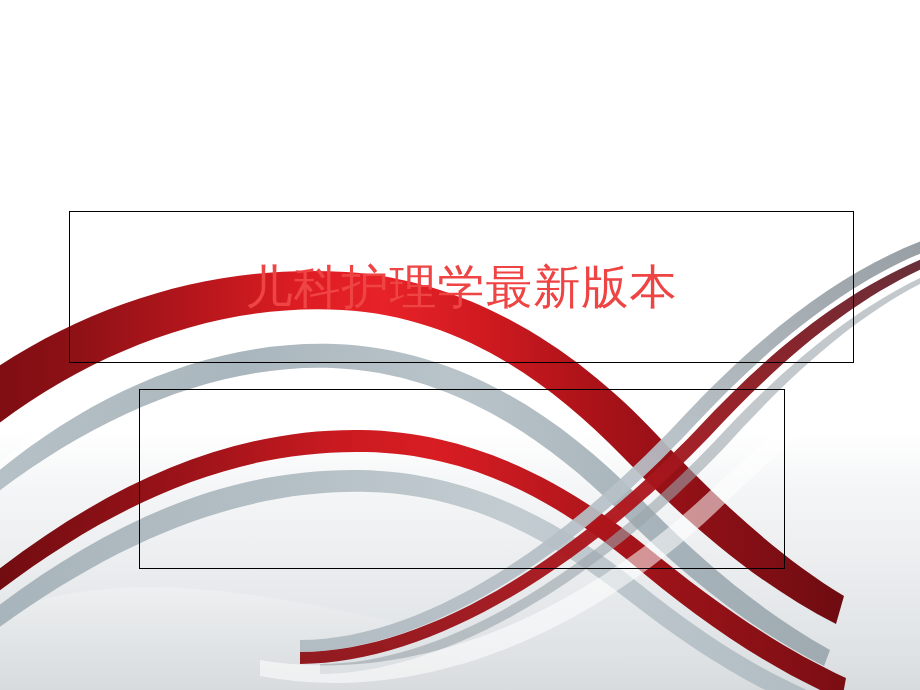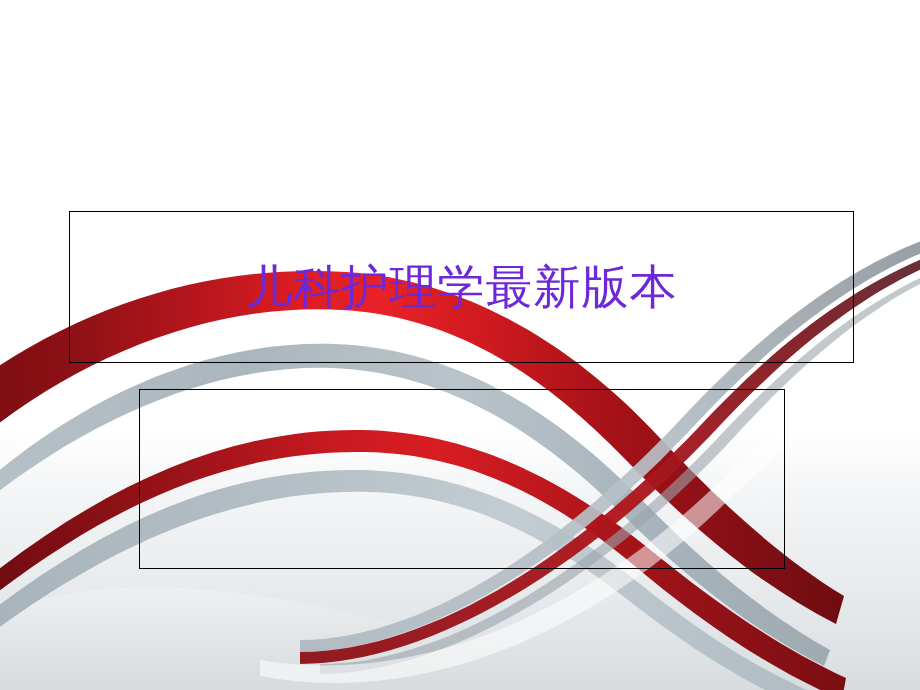--- a/index.html
+++ b/index.html
@@ -66,21 +66,21 @@
     height: 180px;
     display: flex;
     align-items: flex-start;
     justify-content: center;
   }
   .title-text {
     font-family: "Liberation Serif", "DejaVu Serif", serif;
     font-size: 47px;
     line-height: 1.12;
     letter-spacing: 1px;
-    color: #6d28d9;
+    color: #ef4444;
     white-space: nowrap;
     text-align: center;
     margin: 0;
     padding: 0 10px;
     user-select: text;
   }
   .subtitle-text {
     font-family: "Liberation Serif", "DejaVu Serif", serif;
     font-size: 26px;
     color: #5a5a5a;

